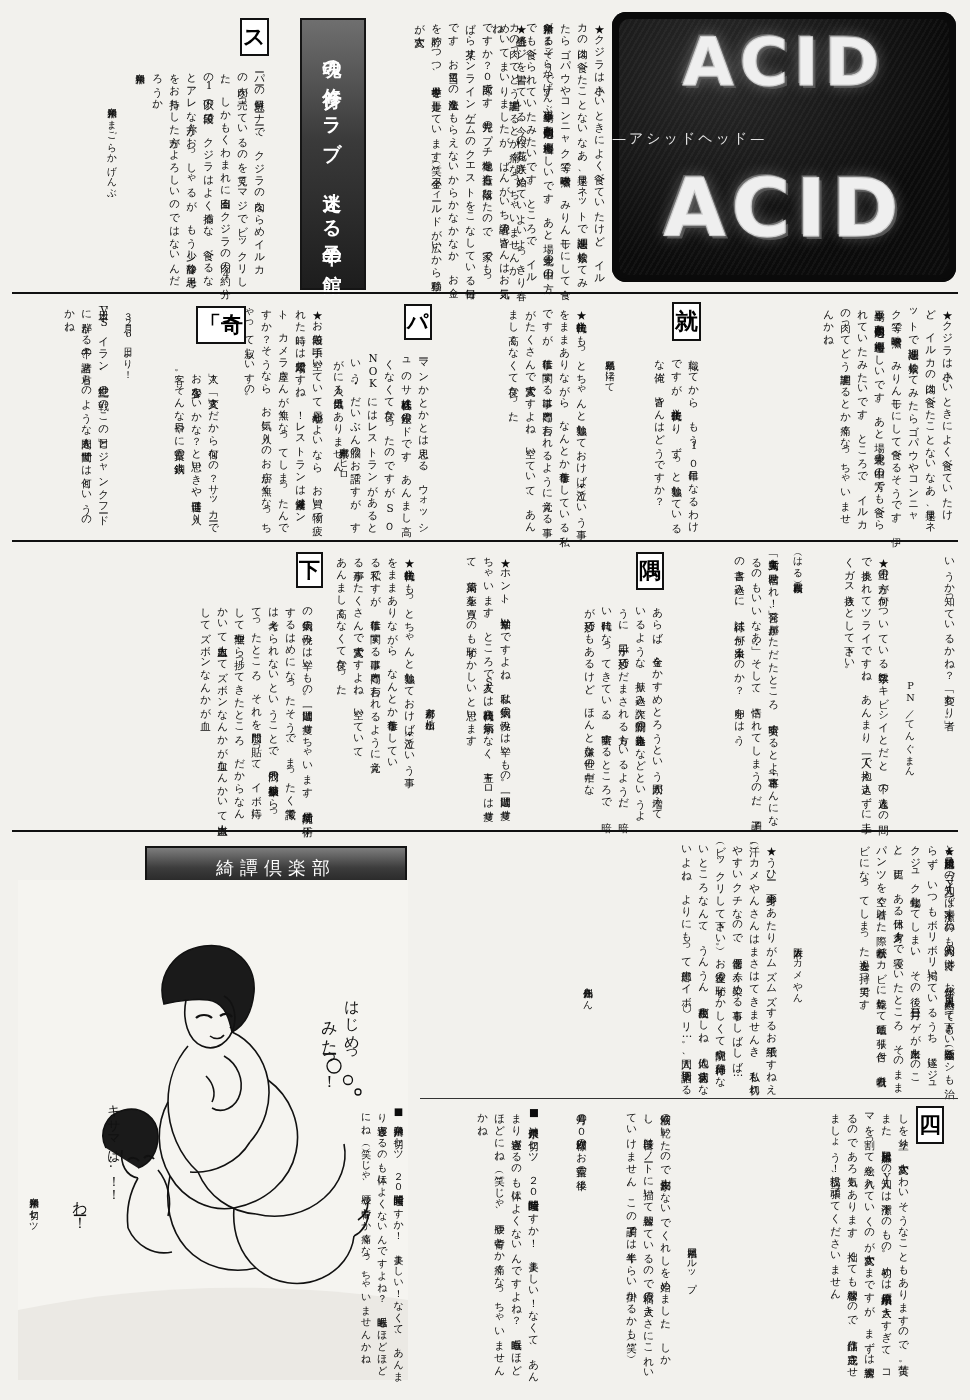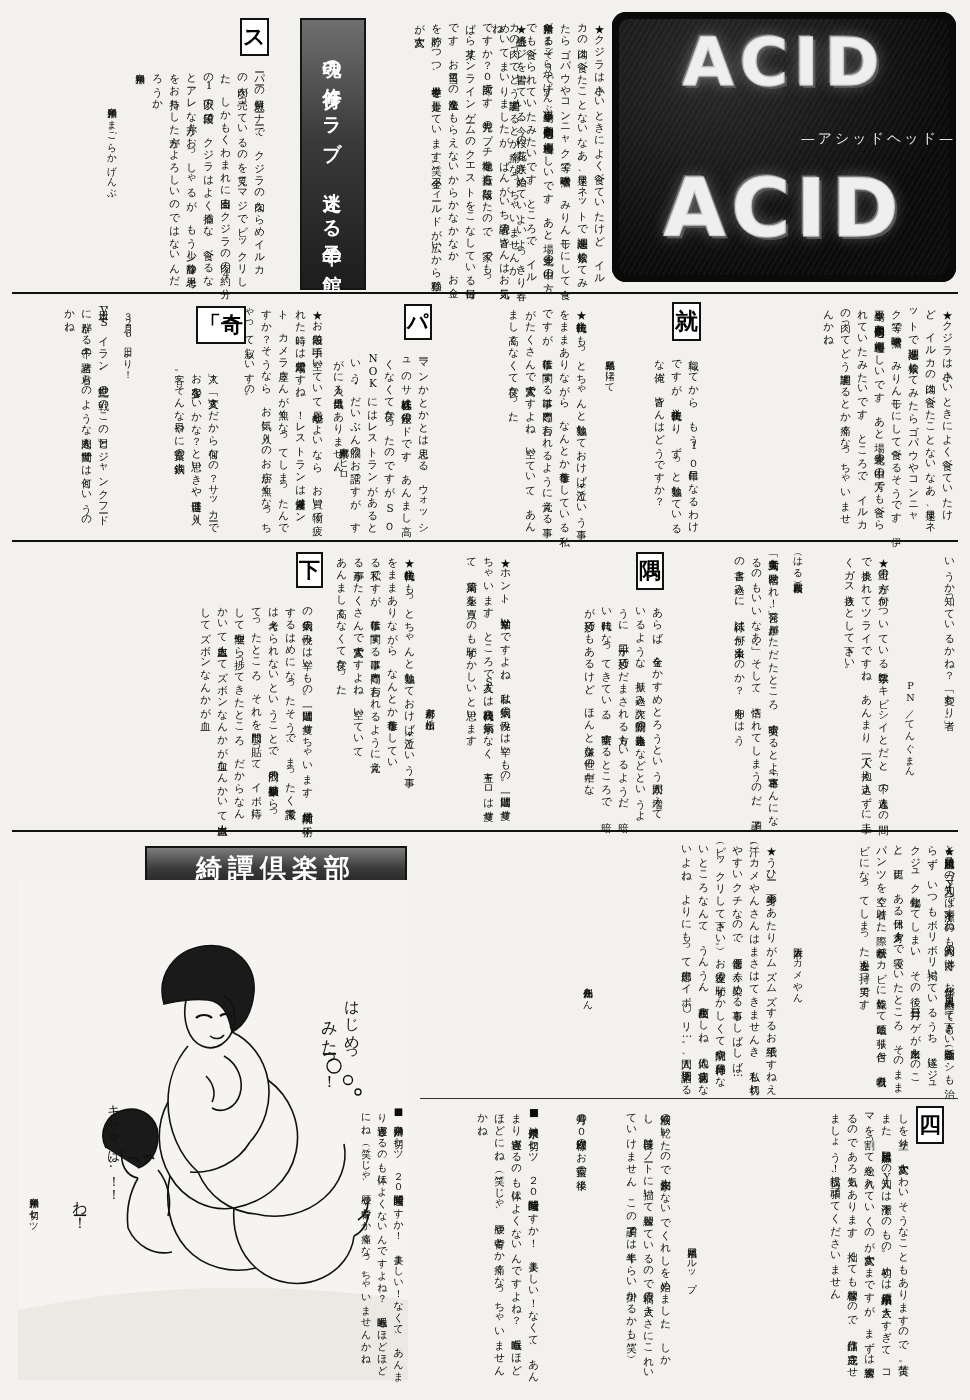--- a/index.html
+++ b/index.html
@@ -45,21 +45,21 @@
     text-shadow:
       0 0 2px #fff,
       3px 3px 0 #555,
       -2px -2px 0 #666,
       0 0 16px rgba(255,255,255,.35);
     -webkit-text-stroke:1px #cfcfcf;
   }
   .logo-acid{top:12px;font-size:66px;}
   .logo-head{top:150px;font-size:80px;}
   .logo-sub{
-    position:absolute;left:0;right:0;top:118px;text-align:right;
+    position:absolute;left:0;right:0;top:118px;text-align:left;
     color:#e6e6e6;font-size:14px;letter-spacing:3px;
     font-family:"DejaVu Serif",serif;
   }
 
   
   .band{
     position:absolute;
     background:linear-gradient(180deg,#6f6f6f 0%,#3a3a3a 45%,#1d1d1d 100%);
     border:2px solid #151515;
     display:flex;align-items:center;justify-content:center;
@@ -82,21 +82,21 @@
     background:#f4f3ef;
   }
   .illu svg{display:block;}
 
   
   .club{
     position:absolute;left:145px;top:846px;width:258px;height:40px;
     background:linear-gradient(180deg,#7d7d7d,#3c3c3c 50%,#202020);
     border:2px solid #141414;display:flex;align-items:center;justify-content:center;
   }
-  .club span{color:#fff;font-family:"DejaVu Serif",serif;font-weight:bold;font-size:26px;letter-spacing:6px;}
+  .club span{color:#fff;font-family:"DejaVu Serif",serif;font-weight:normal;font-size:18px;letter-spacing:6px;}
 
   .colbox{position:absolute;}
 </style>
 </head>
 <body>
 
 <div class="page">
 
   <div class="logo-box">
     <div class="logo-inner"></div>

